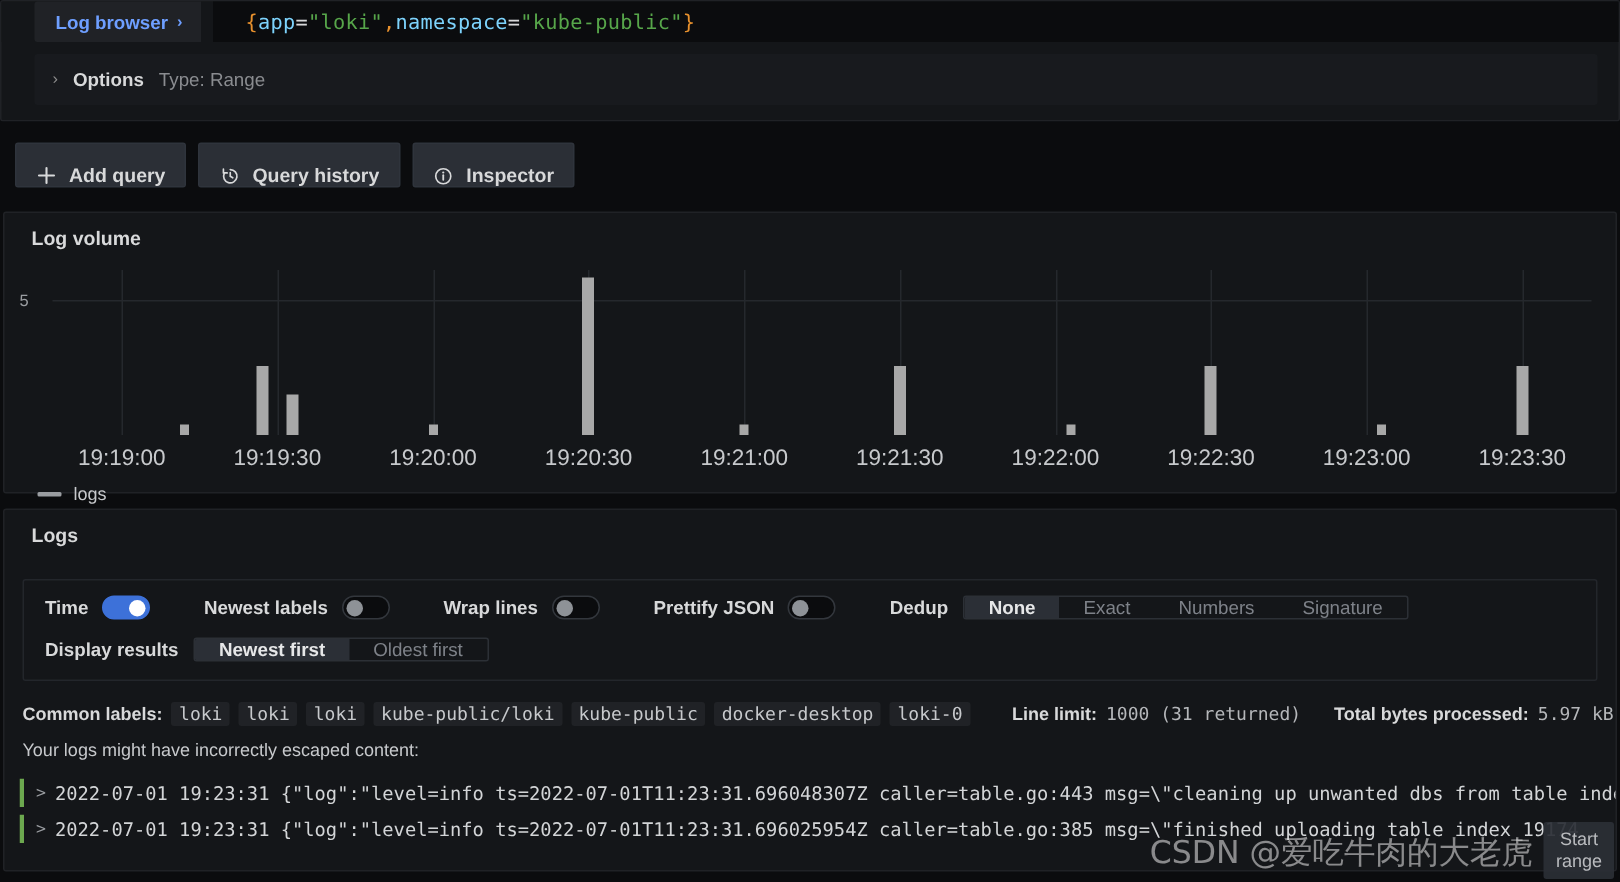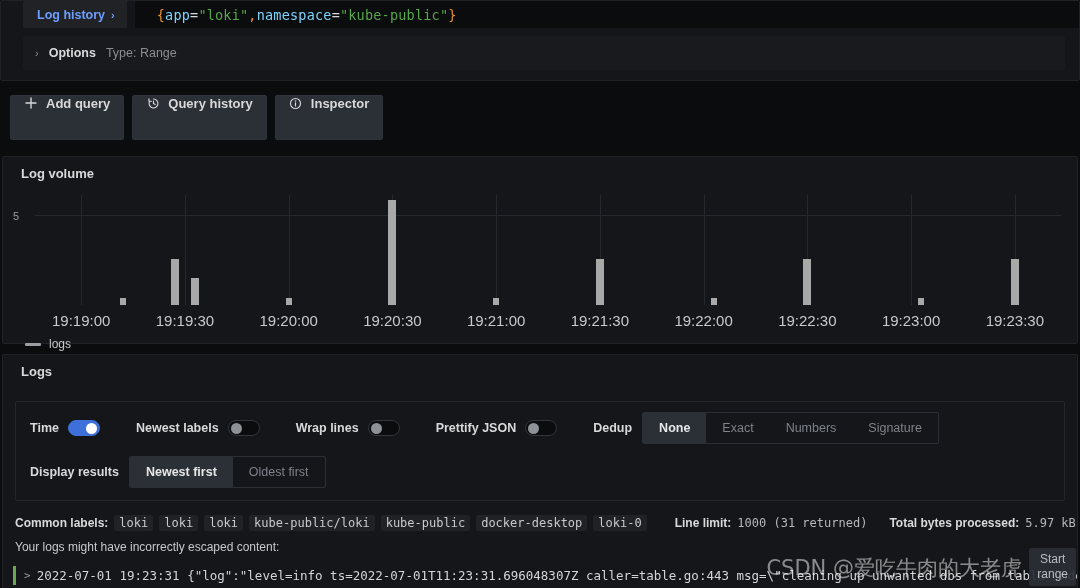--- a/index.html
+++ b/index.html
@@ -78,22 +78,22 @@
   .options-type { font-size: 12.5px; color: #8a8c90; }
 
   
   .actions {
     display: flex;
     gap: 8px;
     padding: 14px 0 16px 10px;
     background: #0b0c0e;
   }
   .act-btn {
-    display: flex; align-items: flex-start; gap: 8px;
-    height: 45px; padding: 0 13px;
+    display: flex; align-items: flex-end; gap: 8px;
+    height: 30px; padding: 0 13px;
     background: #2b2f36;
     border: 1px solid #2f343c;
     border-radius: 2px;
     color: #d8d9da;
     font-size: 13px;
     font-weight: 600;
     cursor: pointer;
     font-family: "Liberation Sans", sans-serif;
   }
   .act-btn .ic { display: inline-flex; width: 14px; height: 14px; align-items: center; justify-content: center; }
@@ -156,21 +156,21 @@
     background: #8e9297;
   }
   .toggle.on { background: #3d71d9; border-color: #3d71d9; }
   .toggle.on .knob { left: auto; right: 2px; background: #ffffff; }
 
   .radio-group {
     display: flex;
     border: 1px solid #2c3036;
     border-radius: 2px;
     overflow: hidden;
-    height: 32px;
+    height: 16px;
   }
   .radio-opt {
     display: flex; align-items: center;
     padding: 0 16px;
     font-size: 12.5px;
     color: #7e8289;
     background: transparent;
     cursor: pointer;
     white-space: nowrap;
     border: none;
@@ -256,21 +256,21 @@
   }
 </style>
 </head>
 <body>
 
 <div class="page">
 
   <section class="query-section">
     <div class="query-row">
       <button class="log-browser-btn">
-        <span>Log history</span>
+        <span>Log browser</span>
         <span class="chev">›</span>
       </button>
       <div class="query-input">
         <span class="tok-brace">{</span>
           <span class="tok-key">app</span>
           <span class="tok-eq">=</span>
           <span class="tok-str">"loki"</span>
           <span class="tok-comma">,</span>
           <span class="tok-key">namespace</span>
           <span class="tok-eq">=</span>

